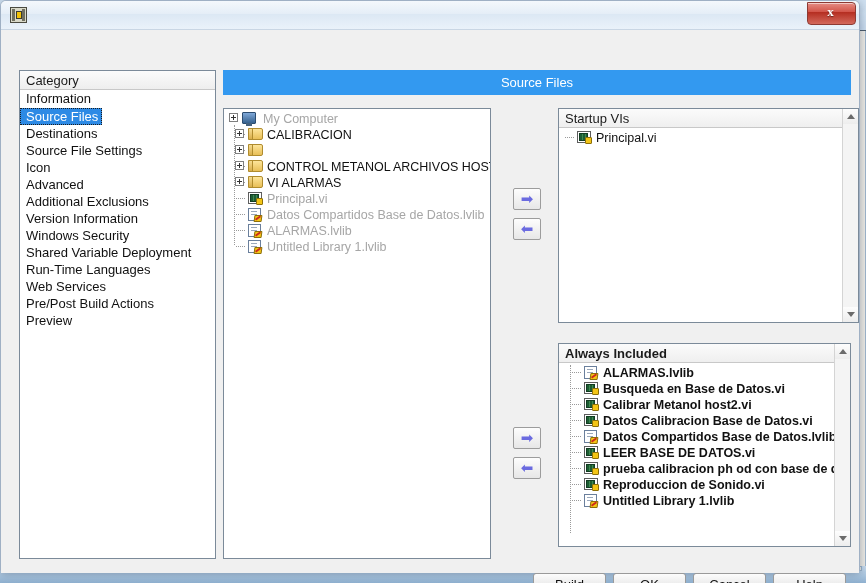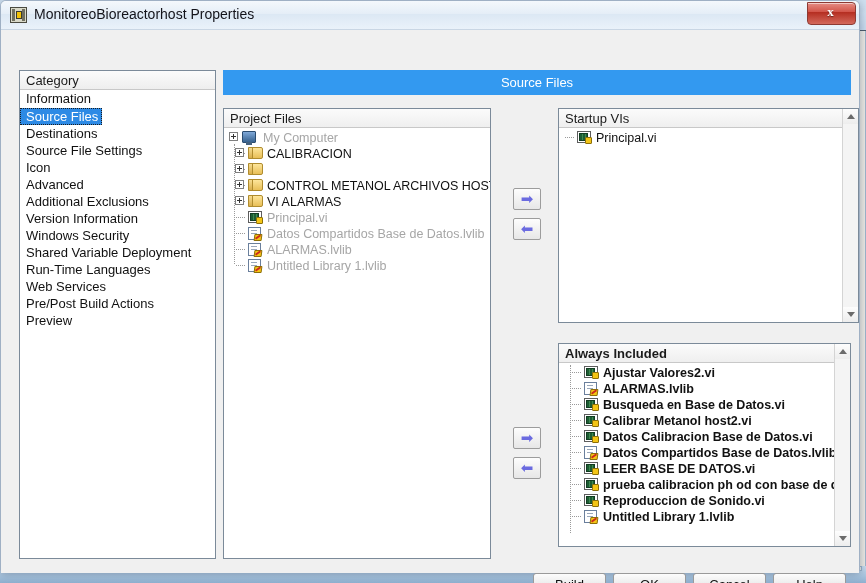--- a/index.html
+++ b/index.html
@@ -447,37 +447,35 @@
 </div>
 
 <div id="dialog">
 
   <div id="titlebar">
     <div id="title-icon">
       <div class="bar-l"></div>
         <div class="bar-r"></div>
         <div class="core"></div>
     </div>
-    <div id="title-text">MonitoreoBioreactorhost Properties</div>
     <div id="close-btn">
       <div class="x">x</div>
     </div>
   </div>
 
   <div id="dlg-body">
 
     <div id="category-panel">
       <div id="category-header">Category</div>
       <div id="category-items"><div class="cat-item"><span>Information</span></div><div class="cat-item selected"><span>Source Files</span></div><div class="cat-item"><span>Destinations</span></div><div class="cat-item"><span>Source File Settings</span></div><div class="cat-item"><span>Icon</span></div><div class="cat-item"><span>Advanced</span></div><div class="cat-item"><span>Additional Exclusions</span></div><div class="cat-item"><span>Version Information</span></div><div class="cat-item"><span>Windows Security</span></div><div class="cat-item"><span>Shared Variable Deployment</span></div><div class="cat-item"><span>Run-Time Languages</span></div><div class="cat-item"><span>Web Services</span></div><div class="cat-item"><span>Pre/Post Build Actions</span></div><div class="cat-item"><span>Preview</span></div></div>
     </div>
 
     <div id="section-header">Source Files</div>
 
     <div id="project-files-panel" class="list-panel">
-      <div class="list-header">Project Files</div>
       <div class="tree" id="project-files-tree">
           <div class="tree-row dim"><div class="expander" style="left: 5px; background: rgb(255, 255, 255);"></div><div class="ic ic-monitor" style="left: 18px;"></div><span class="label" style="margin-left: 39px;">My Computer</span></div>
           <div class="vline" style="left: 10px; top: 16px; height: 120px;"></div>
           <div class="tree-row"><div class="dashline" style="left: 12px;"></div><div class="expander" style="left: 11px;"></div><div class="ic ic-folder" style="left: 24px;"></div><span class="label" style="margin-left: 43px;">CALIBRACION</span></div>
           <div class="tree-row"><div class="dashline" style="left: 12px;"></div><div class="expander" style="left: 11px;"></div><div class="ic ic-folder" style="left: 24px;"></div></div>
           <div class="tree-row"><div class="dashline" style="left: 12px;"></div><div class="expander" style="left: 11px;"></div><div class="ic ic-folder" style="left: 24px;"></div><span class="label" style="margin-left: 43px;">CONTROL METANOL ARCHIVOS HOST</span></div>
           <div class="tree-row"><div class="dashline" style="left: 12px;"></div><div class="expander" style="left: 11px;"></div><div class="ic ic-folder" style="left: 24px;"></div><span class="label" style="margin-left: 43px;">VI ALARMAS</span></div>
           <div class="tree-row dim"><div class="dashline" style="left: 12px;"></div><div class="ic ic-vi" style="left: 24px;"></div><span class="label" style="margin-left: 43px;">Principal.vi</span></div>
           <div class="tree-row dim"><div class="dashline" style="left: 12px;"></div><div class="ic ic-lvlib" style="left: 24px;">
               <div class="redmark"></div>
@@ -503,21 +501,20 @@
         <div class="arw down">
             <div class="tri"></div>
           </div>
       </div>
     </div>
 
     <div id="always-incl-panel" class="list-panel">
       <div class="list-header">Always Included</div>
       <div class="tree" id="always-incl-tree">
           <div class="vline" style="left: 11px; top: 2px; height: 168px;"></div>
-          <div class="tree-row"><div class="dashline" style="left: 13px;"></div><div class="ic ic-vi" style="left: 25px;"></div><span class="label" style="margin-left: 44px;">Ajustar Valores2.vi</span></div>
           <div class="tree-row"><div class="dashline" style="left: 13px;"></div><div class="ic ic-lvlib" style="left: 25px;">
               <div class="redmark"></div>
             </div><span class="label" style="margin-left: 44px;">ALARMAS.lvlib</span></div>
           <div class="tree-row"><div class="dashline" style="left: 13px;"></div><div class="ic ic-vi" style="left: 25px;"></div><span class="label" style="margin-left: 44px;">Busqueda en Base de Datos.vi</span></div>
           <div class="tree-row"><div class="dashline" style="left: 13px;"></div><div class="ic ic-vi" style="left: 25px;"></div><span class="label" style="margin-left: 44px;">Calibrar Metanol host2.vi</span></div>
           <div class="tree-row"><div class="dashline" style="left: 13px;"></div><div class="ic ic-vi" style="left: 25px;"></div><span class="label" style="margin-left: 44px;">Datos Calibracion Base de Datos.vi</span></div>
           <div class="tree-row"><div class="dashline" style="left: 13px;"></div><div class="ic ic-lvlib" style="left: 25px;">
               <div class="redmark"></div>
             </div><span class="label" style="margin-left: 44px;">Datos Compartidos Base de Datos.lvlib</span></div>
           <div class="tree-row"><div class="dashline" style="left: 13px;"></div><div class="ic ic-vi" style="left: 25px;"></div><span class="label" style="margin-left: 44px;">LEER BASE DE DATOS.vi</span></div>

